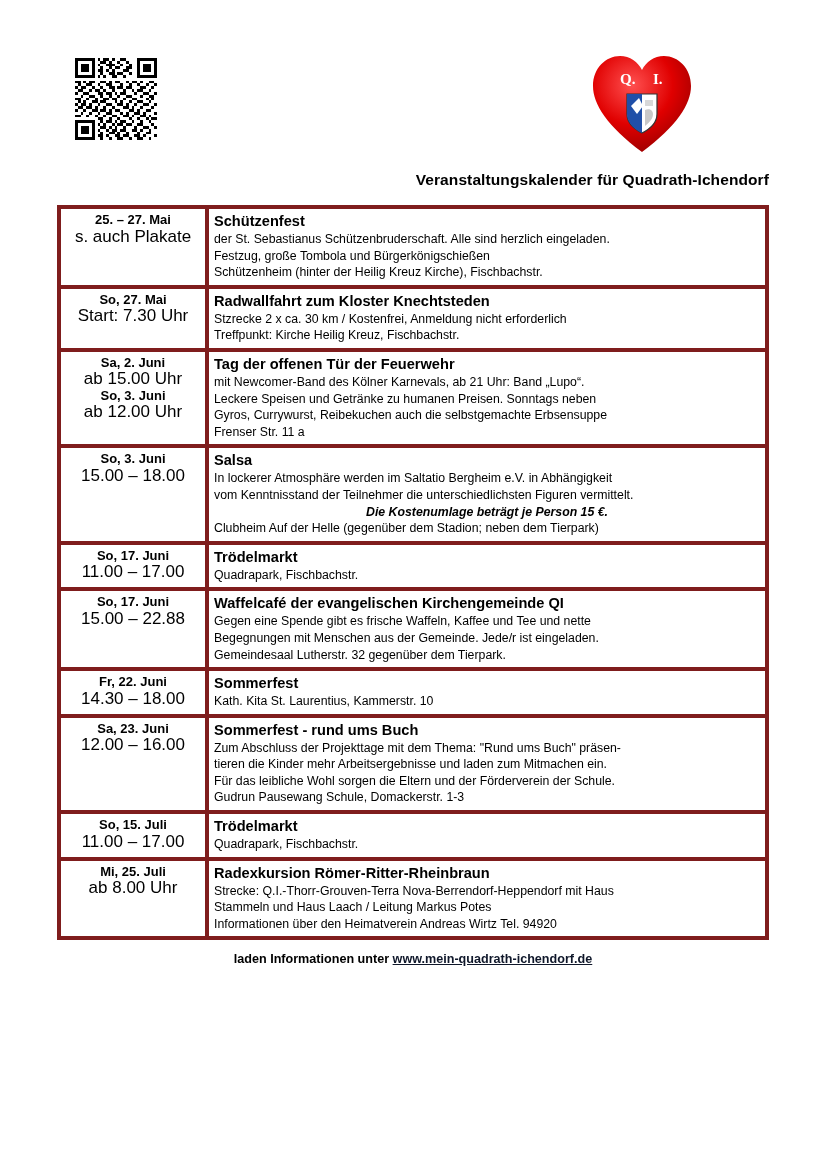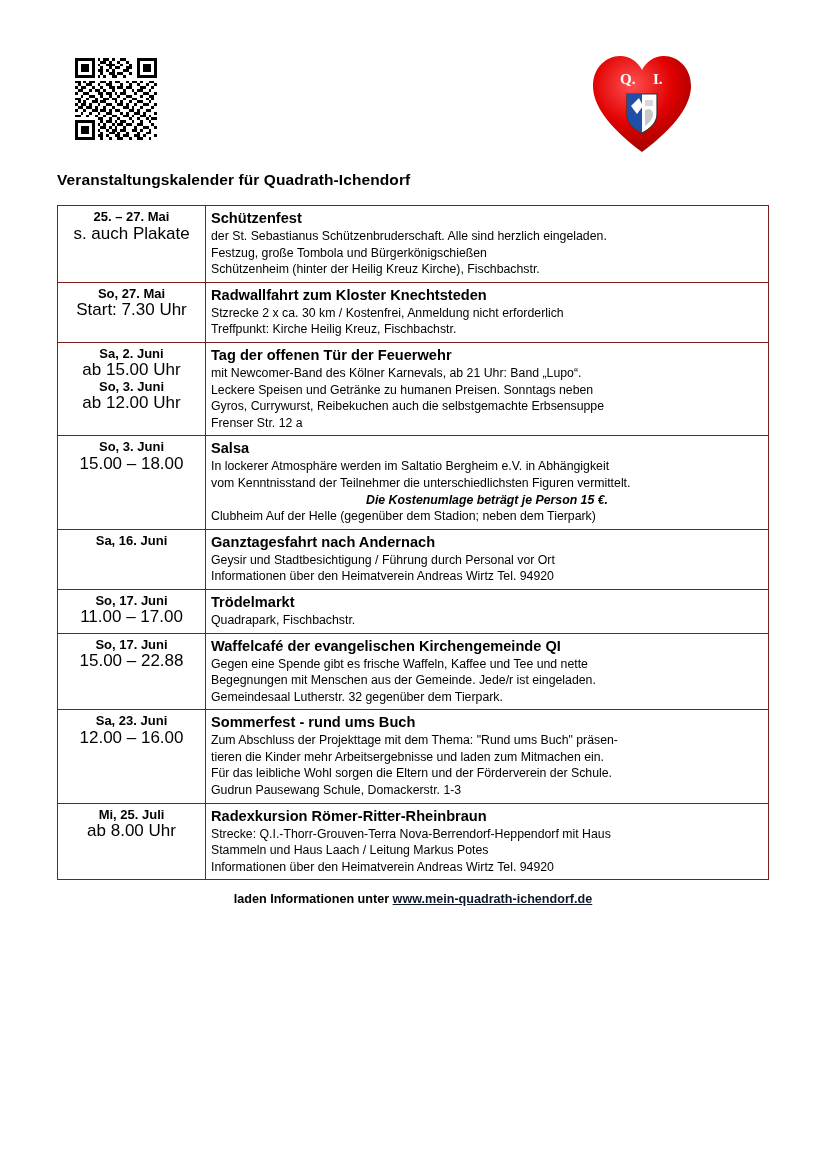--- a/index.html
+++ b/index.html
@@ -34,35 +34,35 @@
   }
   .qr svg { display: block; }
   .logo {
     position: absolute;
     right: 72px;
     top: 0px;
     width: 110px;
     height: 108px;
   }
   .title {
-    text-align: left;
+    text-align: right;
     font-size: 15.5px;
     font-weight: bold;
     margin-top: 8px;
     margin-bottom: 16px;
     letter-spacing: 0.1px;
   }
   table.cal {
     border-collapse: collapse;
     width: 712px;
     margin: 0 auto;
     table-layout: fixed;
   }
   table.cal td {
-    border: 1px solid #7f1d1d;
+    border: 4px solid #7f1d1d;
     vertical-align: top;
     padding: 3px 5px 4px 5px;
   }
   td.datecell {
     width: 148px;
     text-align: center;
     font-size: 12.3px;
     line-height: 16.5px;
   }
   td.datecell .d-main {
@@ -392,48 +392,38 @@
           <div class="d-main">Sa, 2. Juni</div>
           <div class="d-sub">ab 15.00 Uhr</div>
           <div class="d-main">So, 3. Juni</div>
           <div class="d-sub">ab 12.00 Uhr</div>
         </td>
         <td class="evcell">
           <span class="ev-title">Tag der offenen Tür der Feuerwehr</span>
           <span class="ev-line">mit Newcomer-Band des Kölner Karnevals, ab 21 Uhr: Band „Lupo“.</span>
           <span class="ev-line">Leckere Speisen und Getränke zu humanen Preisen. Sonntags neben</span>
           <span class="ev-line">Gyros, Currywurst, Reibekuchen auch die selbstgemachte Erbsensuppe</span>
-          <span class="ev-line">Frenser Str. 12 a</span>
+          <span class="ev-line">Frenser Str. 11 a</span>
         </td>
       </tr>
 
       <tr>
         <td class="datecell">
           <div class="d-main">So, 3. Juni</div>
           <div class="d-sub">15.00 – 18.00</div>
         </td>
         <td class="evcell">
           <span class="ev-title">Salsa</span>
           <span class="ev-line">In lockerer Atmosphäre werden im Saltatio Bergheim e.V. in Abhängigkeit</span>
           <span class="ev-line">vom Kenntnisstand der Teilnehmer die unterschiedlichsten Figuren vermittelt.</span>
           <span class="ev-line bolditalic">Die Kostenumlage beträgt je Person 15 €.</span>
           <span class="ev-line">Clubheim Auf der Helle (gegenüber dem Stadion; neben dem Tierpark)</span>
         </td>
       </tr>
 
-      <tr>
-        <td class="datecell">
-          <div class="d-main">Sa, 16. Juni</div>
-        </td>
-        <td class="evcell">
-          <span class="ev-title">Ganztagesfahrt nach Andernach</span>
-          <span class="ev-line">Geysir und Stadtbesichtigung / Führung durch Personal vor Ort</span>
-          <span class="ev-line">Informationen über den Heimatverein Andreas Wirtz Tel. 94920</span>
-        </td>
-      </tr>
 
       <tr>
         <td class="datecell">
           <div class="d-main">So, 17. Juni</div>
           <div class="d-sub">11.00 – 17.00</div>
         </td>
         <td class="evcell">
           <span class="ev-title">Trödelmarkt</span>
           <span class="ev-line">Quadrapark, Fischbachstr.</span>
         </td>
@@ -445,36 +435,56 @@
           <div class="d-sub">15.00 – 22.88</div>
         </td>
         <td class="evcell">
           <span class="ev-title">Waffelcafé der evangelischen Kirchengemeinde QI</span>
           <span class="ev-line">Gegen eine Spende gibt es frische Waffeln, Kaffee und Tee und nette</span>
           <span class="ev-line">Begegnungen mit Menschen aus der Gemeinde. Jede/r ist eingeladen.</span>
           <span class="ev-line">Gemeindesaal Lutherstr. 32 gegenüber dem Tierpark.</span>
         </td>
       </tr>
 
+      <tr>
+        <td class="datecell">
+          <div class="d-main">Fr, 22. Juni</div>
+          <div class="d-sub">14.30 – 18.00</div>
+        </td>
+        <td class="evcell">
+          <span class="ev-title">Sommerfest</span>
+          <span class="ev-line">Kath. Kita St. Laurentius, Kammerstr. 10</span>
+        </td>
+      </tr>
 
       <tr>
         <td class="datecell">
           <div class="d-main">Sa, 23. Juni</div>
           <div class="d-sub">12.00 – 16.00</div>
         </td>
         <td class="evcell">
           <span class="ev-title">Sommerfest - rund ums Buch</span>
           <span class="ev-line">Zum Abschluss der Projekttage mit dem Thema: "Rund ums Buch" präsen-</span>
           <span class="ev-line">tieren die Kinder mehr Arbeitsergebnisse und laden zum Mitmachen ein.</span>
           <span class="ev-line">Für das leibliche Wohl sorgen die Eltern und der Förderverein der Schule.</span>
           <span class="ev-line">Gudrun Pausewang Schule, Domackerstr. 1-3</span>
         </td>
       </tr>
 
 
+      <tr>
+        <td class="datecell">
+          <div class="d-main">So, 15. Juli</div>
+          <div class="d-sub">11.00 – 17.00</div>
+        </td>
+        <td class="evcell">
+          <span class="ev-title">Trödelmarkt</span>
+          <span class="ev-line">Quadrapark, Fischbachstr.</span>
+        </td>
+      </tr>
 
       <tr>
         <td class="datecell">
           <div class="d-main">Mi, 25. Juli</div>
           <div class="d-sub">ab 8.00 Uhr</div>
         </td>
         <td class="evcell">
           <span class="ev-title">Radexkursion Römer-Ritter-Rheinbraun</span>
           <span class="ev-line">Strecke: Q.I.-Thorr-Grouven-Terra Nova-Berrendorf-Heppendorf mit Haus</span>
           <span class="ev-line">Stammeln und Haus Laach / Leitung Markus Potes</span>

